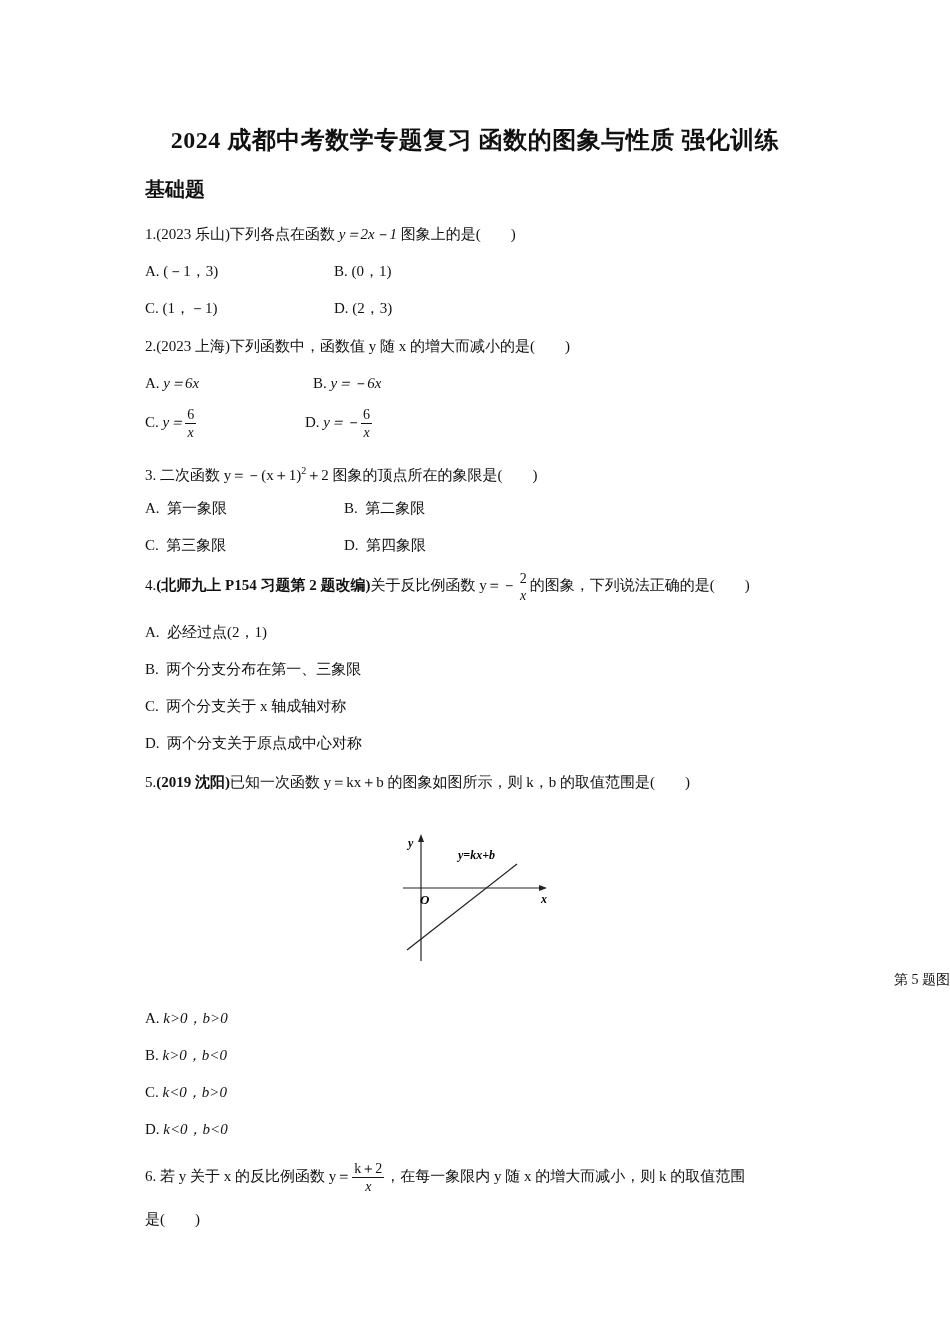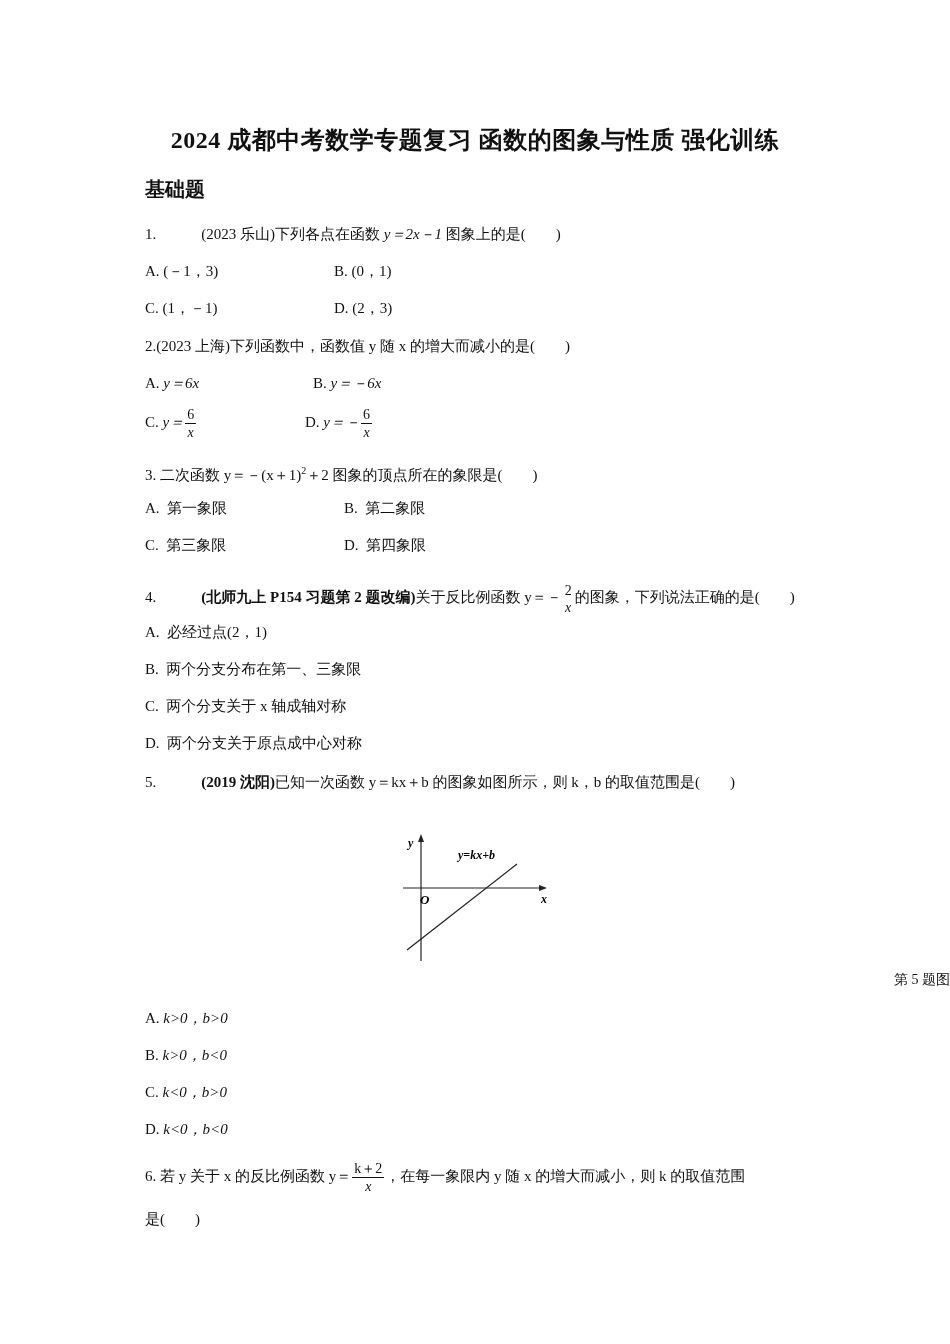--- a/index.html
+++ b/index.html
@@ -23,21 +23,21 @@
       position: absolute; left: 145px; font-size: 15px; white-space: nowrap; line-height: 20px;
     }
     .opt { position: absolute; font-size: 15px; white-space: nowrap; line-height: 20px; }
     i.v { font-style: italic; }
     .frac {
       display: inline-block; vertical-align: middle; text-align: center;
       font-size: 14px; line-height: 17px; margin: 0 1px;
     }
     .frac .num { display: block; border-bottom: 1px solid #111; padding: 0 2px; }
     .frac .den { display: block; font-style: italic; }
-    .bold { font-weight: bold; margin-left: 45px; }
+    .bold { font-weight: bold; }
     .figure { position: absolute; left: 395px; top: 825px; width: 160px; height: 140px; }
     .caption {
       position: absolute; left: 0; width: 950px; top: 971px; text-align: right; font-size: 14px;
     }
     sup { font-size: 10px; }
   </style>
 </head>
 <body>
 
 <div class="page">
@@ -62,21 +62,21 @@
   <div class="opt" style="left:305px;top:406px"><span>D.</span> <i class="v">y＝－</i><span class="frac"><span class="num">6</span><span class="den">x</span></span></div>
 
   <div class="line" style="top:461px">
     <span>3.</span> <span>二次函数 y＝－(x＋1)</span><sup>2</sup><span>＋2 图象的顶点所在的象限是(　　)</span>
   </div>
   <div class="opt" style="left:145px;top:498px"><span>A.</span>&nbsp; <span>第一象限</span></div>
   <div class="opt" style="left:344px;top:498px"><span>B.</span>&nbsp; <span>第二象限</span></div>
   <div class="opt" style="left:145px;top:535px"><span>C.</span>&nbsp; <span>第三象限</span></div>
   <div class="opt" style="left:344px;top:535px"><span>D.</span>&nbsp; <span>第四象限</span></div>
 
-  <div class="line" style="top:582px">
+  <div class="line" style="top:570px">
     <span>4.</span><span class="bold">(北师九上 P154 习题第 2 题改编)</span><span>关于反比例函数 y＝－</span><span class="frac"><span class="num" style="border:none">2</span><span class="den">x</span></span><span>的图象，下列说法正确的是(　　)</span>
   </div>
   <div class="opt" style="left:145px;top:622px"><span>A.</span>&nbsp; <span>必经过点(2，1)</span></div>
   <div class="opt" style="left:145px;top:659px"><span>B.</span>&nbsp; <span>两个分支分布在第一、三象限</span></div>
   <div class="opt" style="left:145px;top:696px"><span>C.</span>&nbsp; <span>两个分支关于 x 轴成轴对称</span></div>
   <div class="opt" style="left:145px;top:733px"><span>D.</span>&nbsp; <span>两个分支关于原点成中心对称</span></div>
 
   <div class="line" style="top:772px">
     <span>5.</span><span class="bold">(2019 沈阳)</span><span>已知一次函数 y＝kx＋b 的图象如图所示，则 k，b 的取值范围是(　　)</span>
   </div>

